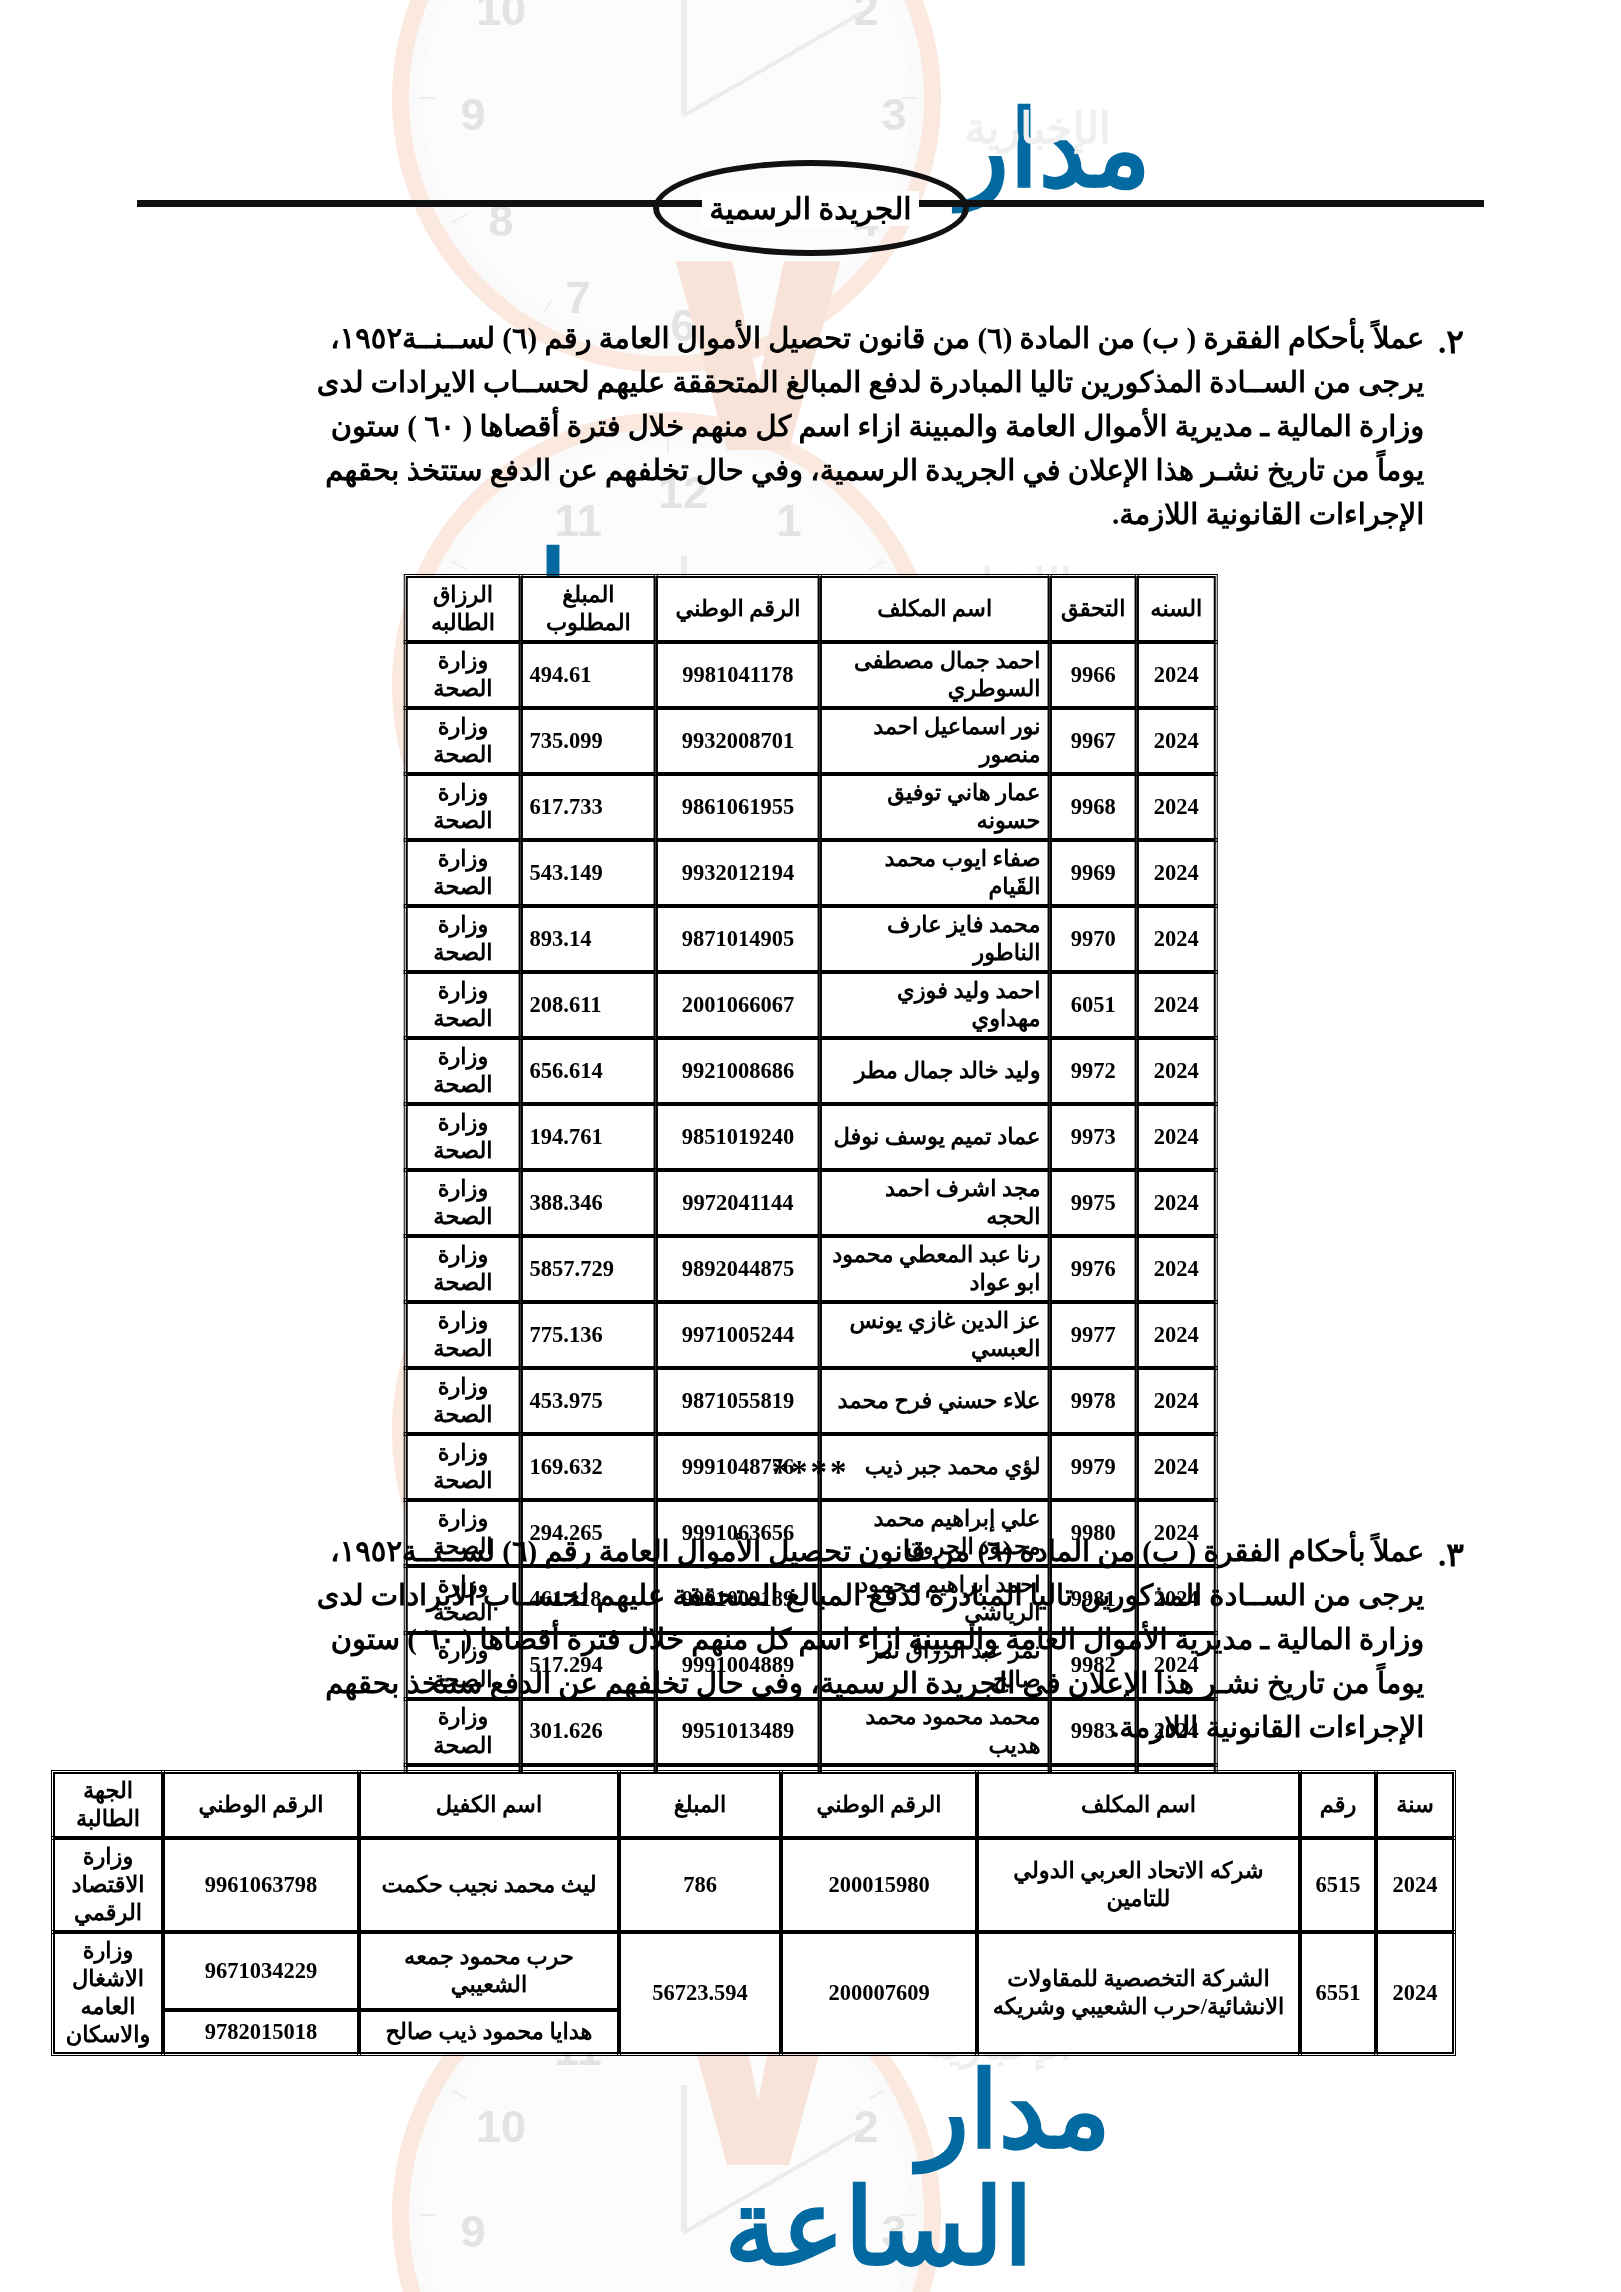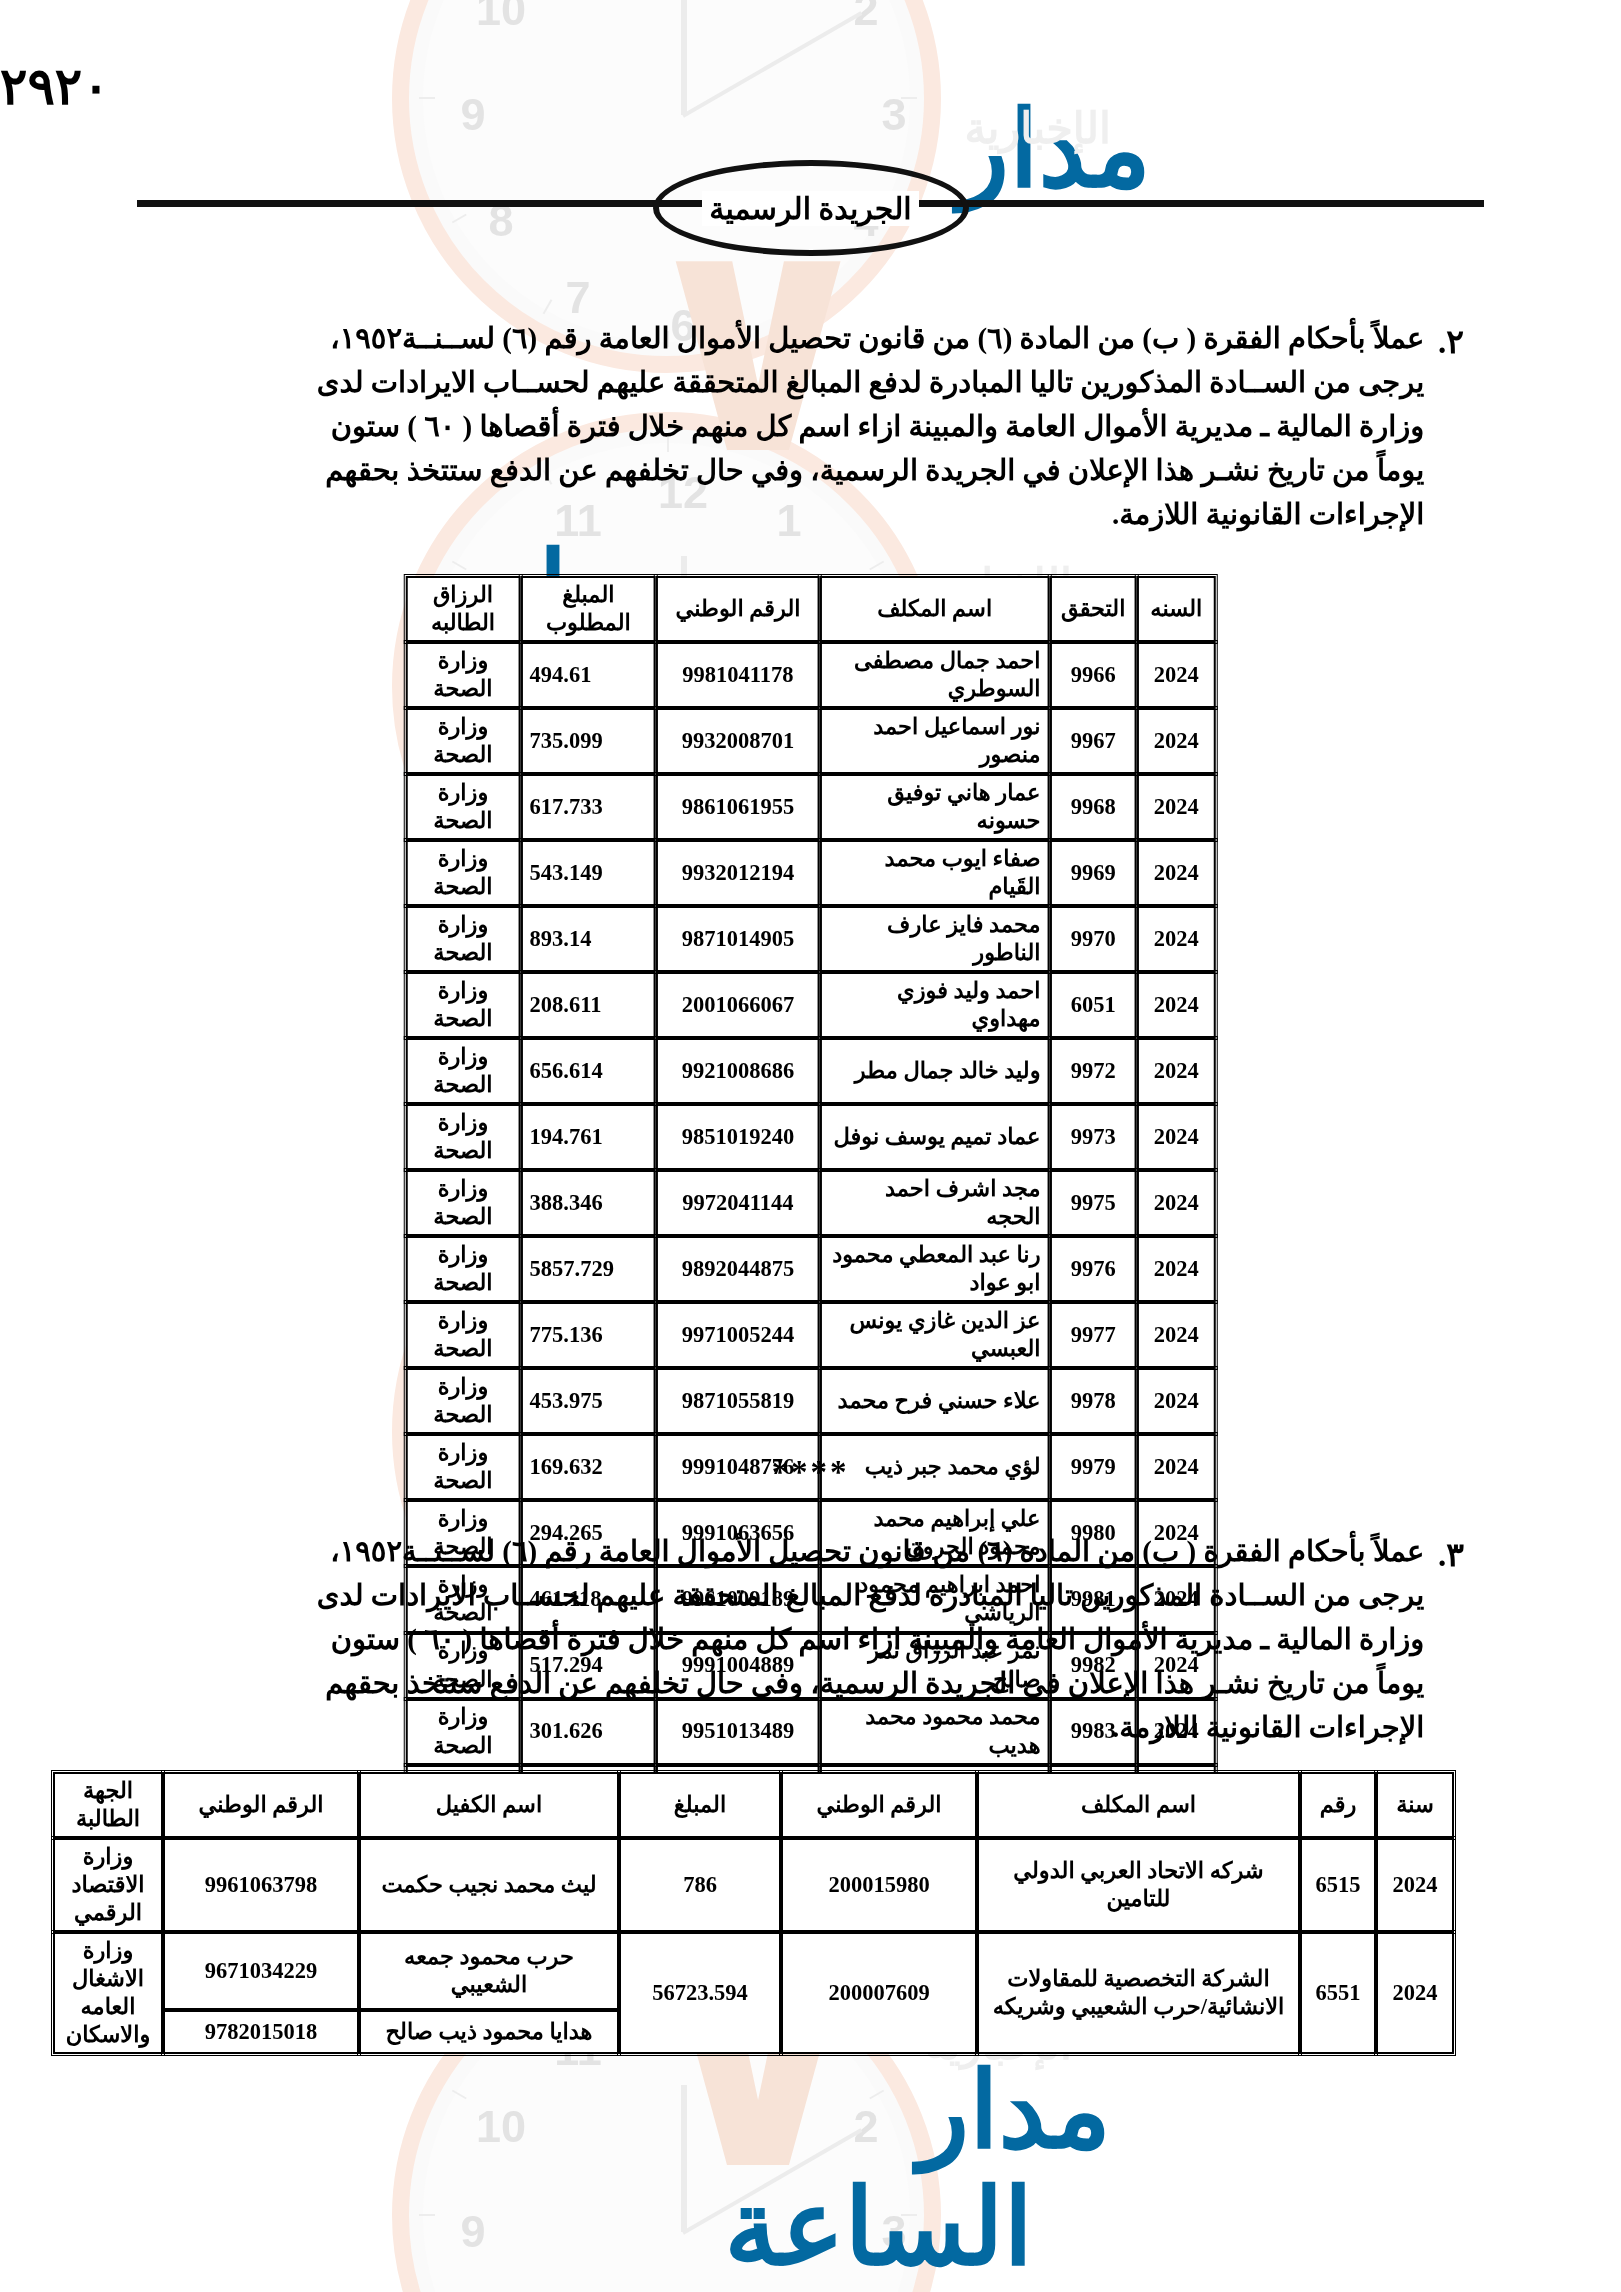--- a/index.html
+++ b/index.html
@@ -320,21 +320,20 @@
 
     <div class="wm wm-text wm-madar" style="right:941px; top:1235px;">مدار</div>
     <div class="wm wm-text wm-akh" style="right:549px; top:1264px;">الإخبارية</div>
     <div class="wm wm-text wm-madar" style="right:549px; top:1372px;">الساعة</div>
 
     <div class="wm wm-text wm-madar" style="right:510px; top:2049px;">مدار</div>
     <div class="wm wm-text wm-akh" style="right:549px; top:2019px;">الإخبارية</div>
     <div class="wm wm-text wm-madar" style="right:588px; top:2166px;">الساعة</div>
   </div>
 
-  <div class="page-number">٢٩٢٠</div>
   <div class="head-rule"></div>
   <div class="head-oval">
     <span>الجريدة الرسمية</span>
   </div>
 
   <div class="notice" style="top:316px;">
     <div class="notice-body">
       <div class="notice-num">٢.</div>
       <div class="notice-paras">
         <p>عملاً بأحكام الفقرة ( ب) من المادة (٦) من قانون تحصيل الأموال العامة رقم (٦) لســنــة١٩٥٢،</p>

